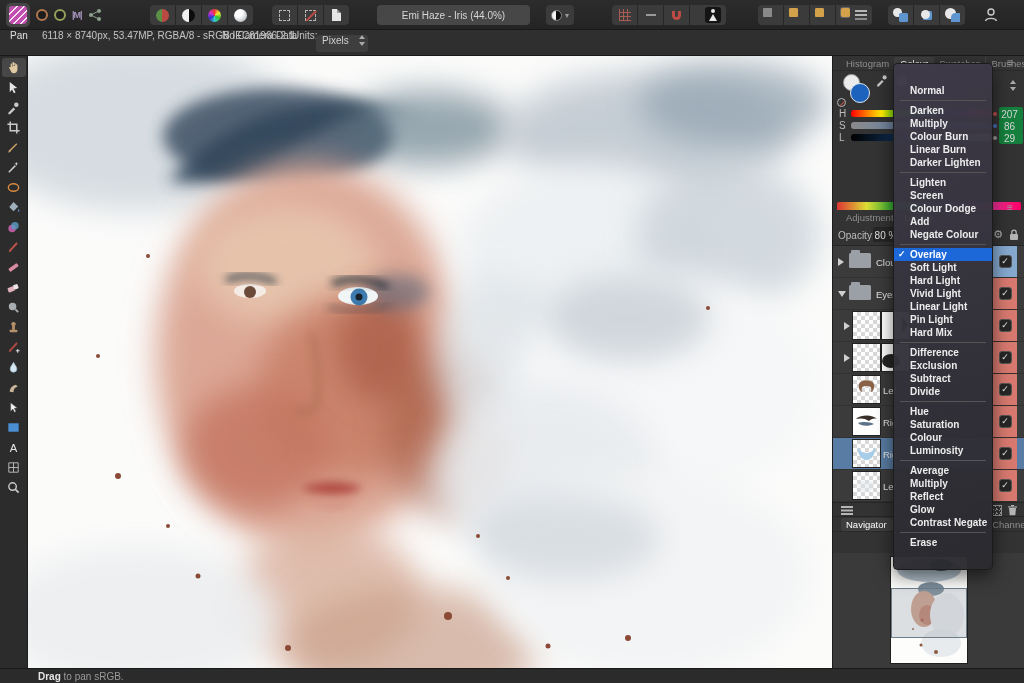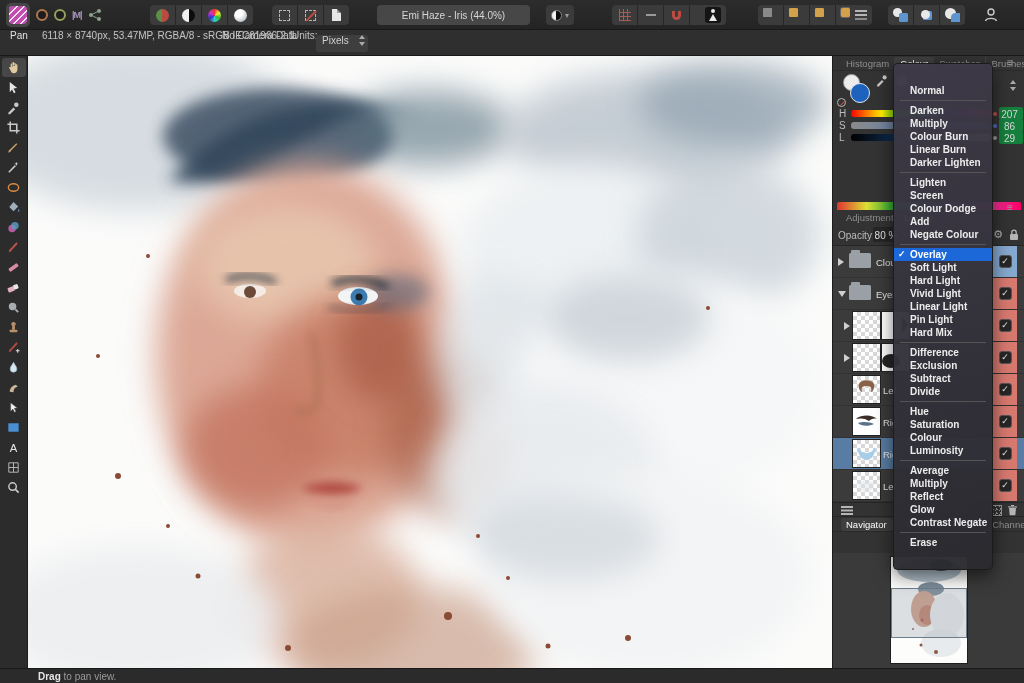--- a/index.html
+++ b/index.html
@@ -788,15 +788,15 @@
       <div class="mi"><span class="ck"></span><span>Average</span></div>
       <div class="mi"><span class="ck"></span><span>Multiply</span></div>
       <div class="mi"><span class="ck"></span><span>Reflect</span></div>
       <div class="mi"><span class="ck"></span><span>Glow</span></div>
       <div class="mi"><span class="ck"></span><span>Contrast Negate</span></div>
       <div class="msep"></div>
       <div class="mi"><span class="ck"></span><span>Erase</span></div>
     </div>
 
   <div class="status">
-    <b>Drag</b><span> to pan view.</span>
+    <b>Drag</b><span> to pan sRGB.</span>
   </div>
 </div>
 
 </body></html>

